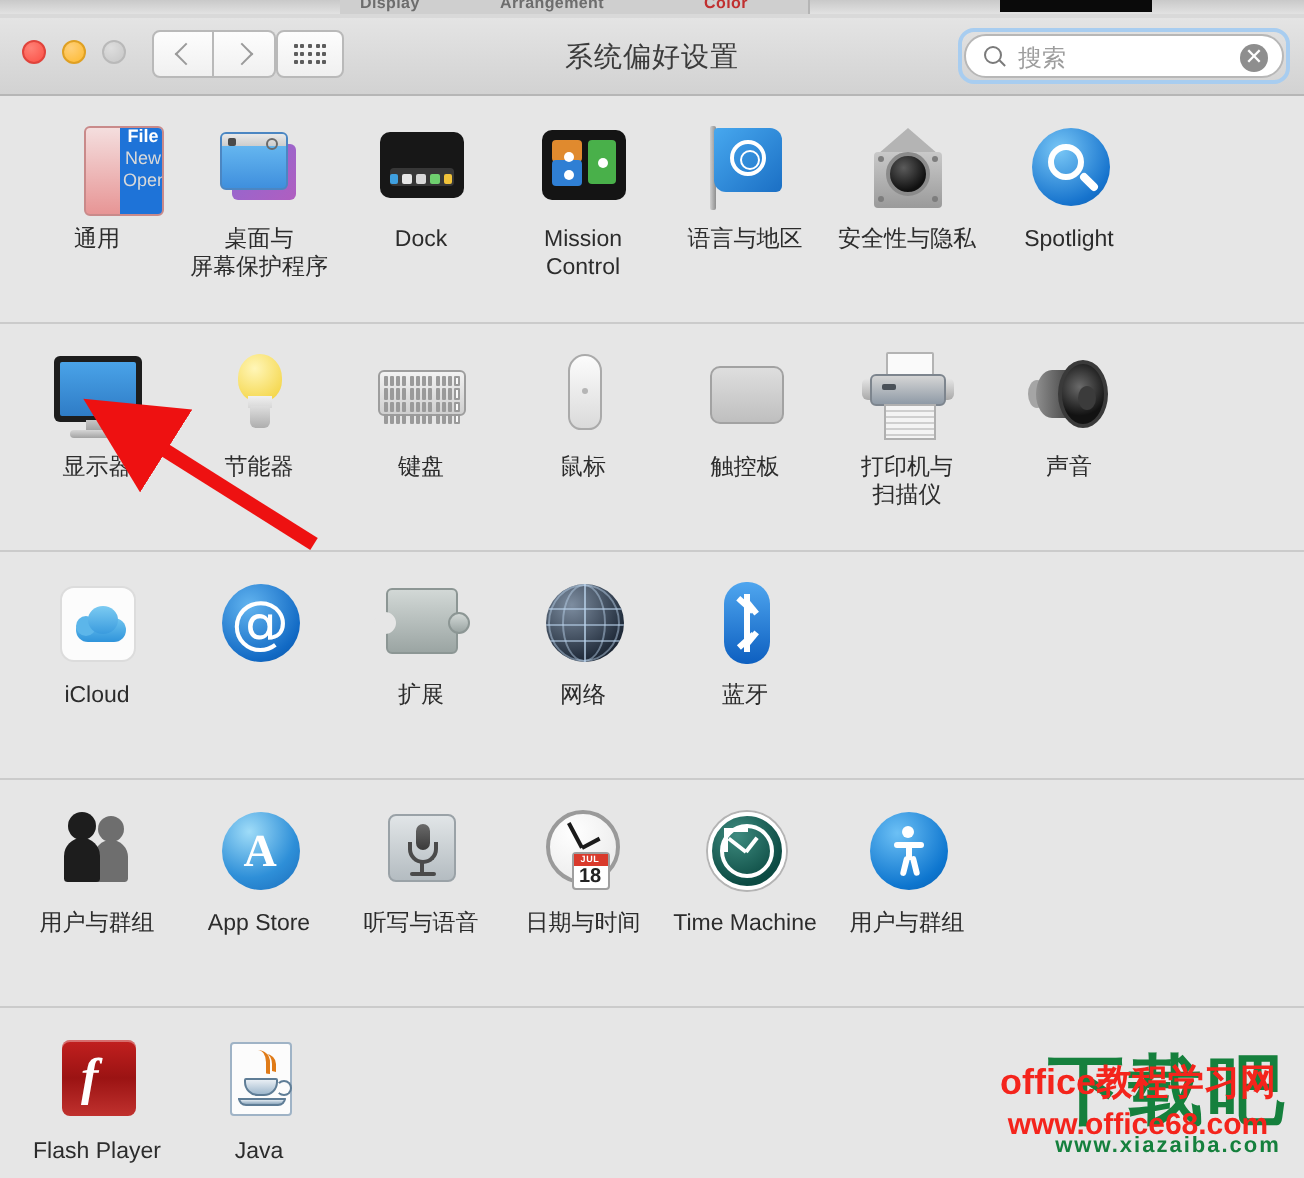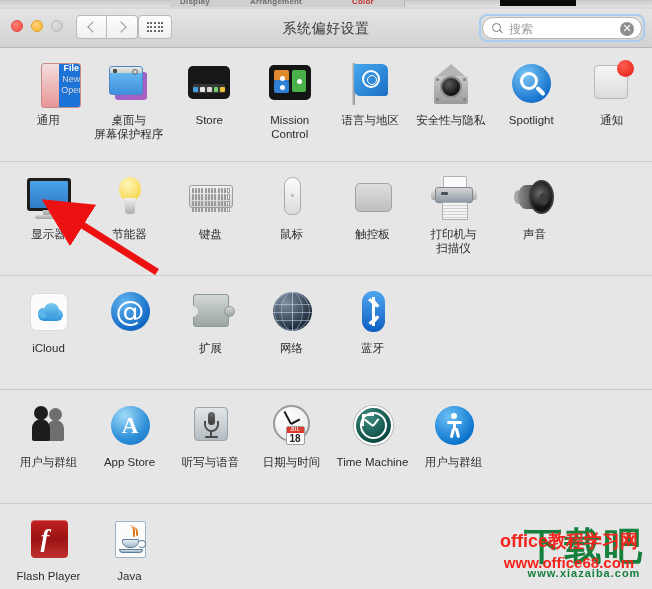--- a/index.html
+++ b/index.html
@@ -556,21 +556,21 @@
             <div class="ic i-dock">
               <div class="shelf">
                 <i style="background:#3fa0e0"></i>
                   <i style="background:#e6e6e6"></i>
                 <i style="background:#d8d8d8"></i>
                   <i style="background:#6fd06f"></i>
                 <i style="background:#f0c23a"></i>
               </div>
             </div>
           </div>
-          <div class="cap">Store</div>
+          <div class="cap">Dock</div>
         </div>
 
         <div class="cell">
           <div class="glyph">
             <div class="ic i-mc">
               <div class="w w1"></div>
                 <div class="w w2"></div>
                 <div class="w w3"></div>
               <div class="d" style="top:11px;left:11px;"></div>
               <div class="d" style="top:20px;left:11px;"></div>
@@ -609,28 +609,20 @@
         <div class="cell">
           <div class="glyph">
             <div class="ic i-spot">
                 <div class="ring"></div>
                 <div class="hdl"></div>
               </div>
           </div>
           <div class="cap">Spotlight</div>
         </div>
 
-        <div class="cell">
-          <div class="glyph">
-            <div class="ic i-notif">
-                <div class="badge"></div>
-              </div>
-          </div>
-          <div class="cap">通知</div>
-        </div>
       </div>
     </div>
 
     <div class="pane-row tall">
       <div class="cells">
         <div class="cell">
           <div class="glyph">
             <div class="ic i-disp">
                 <div class="scr2"></div>
               </div>

